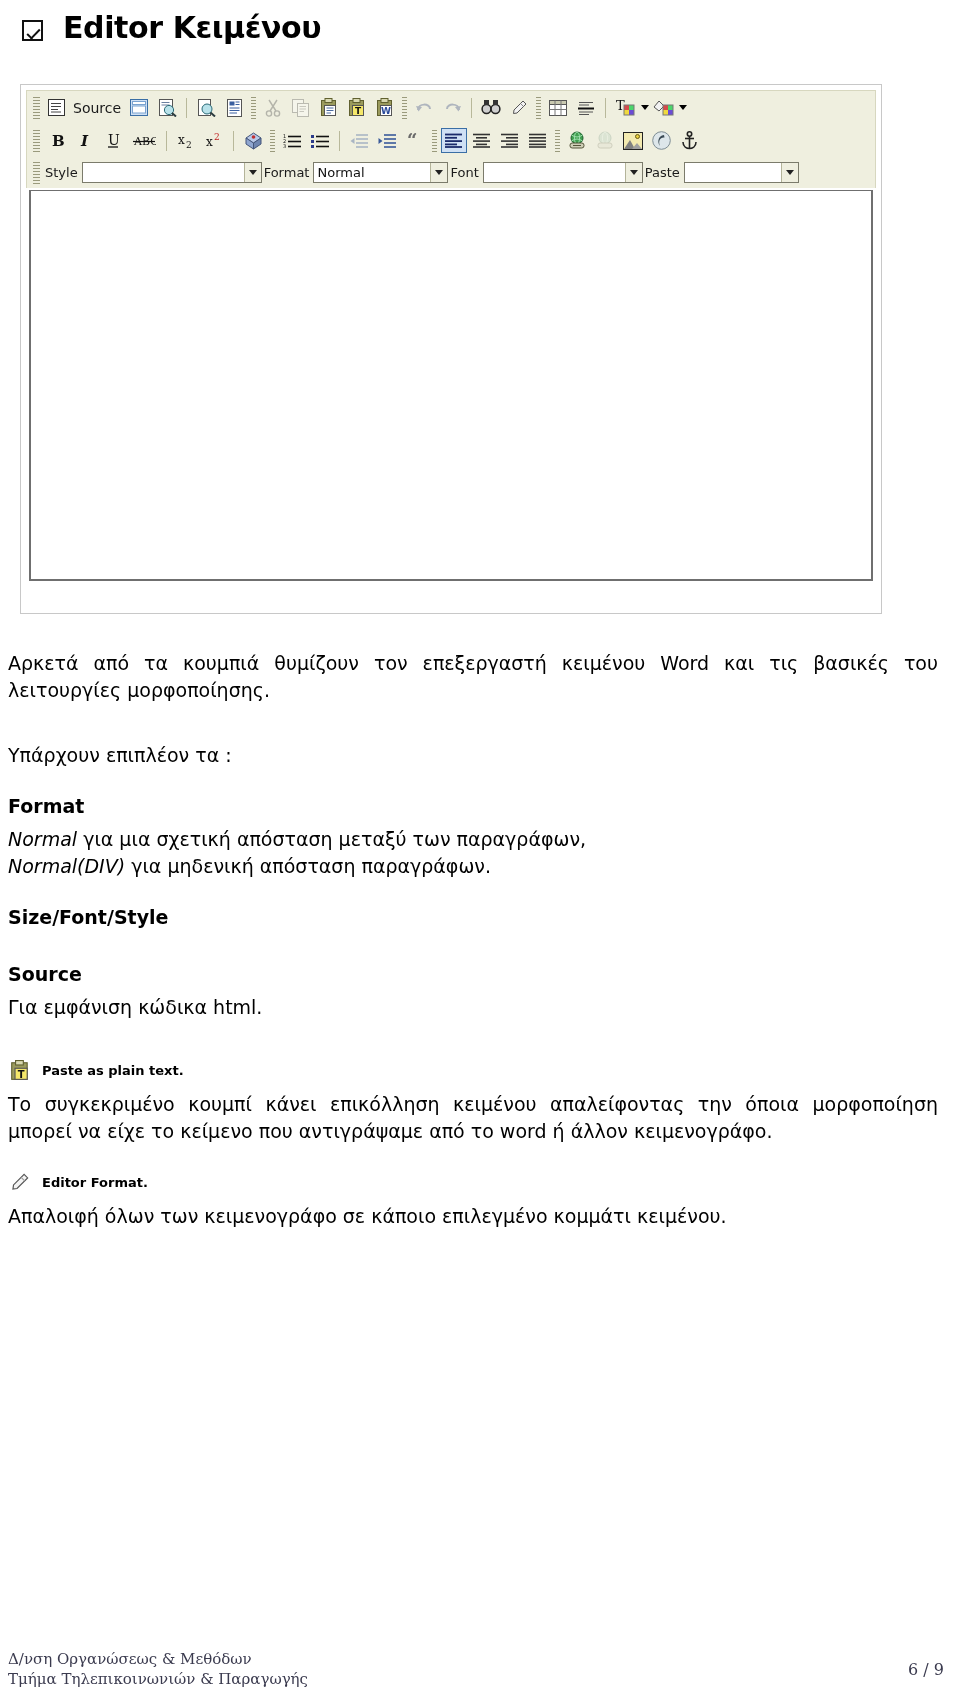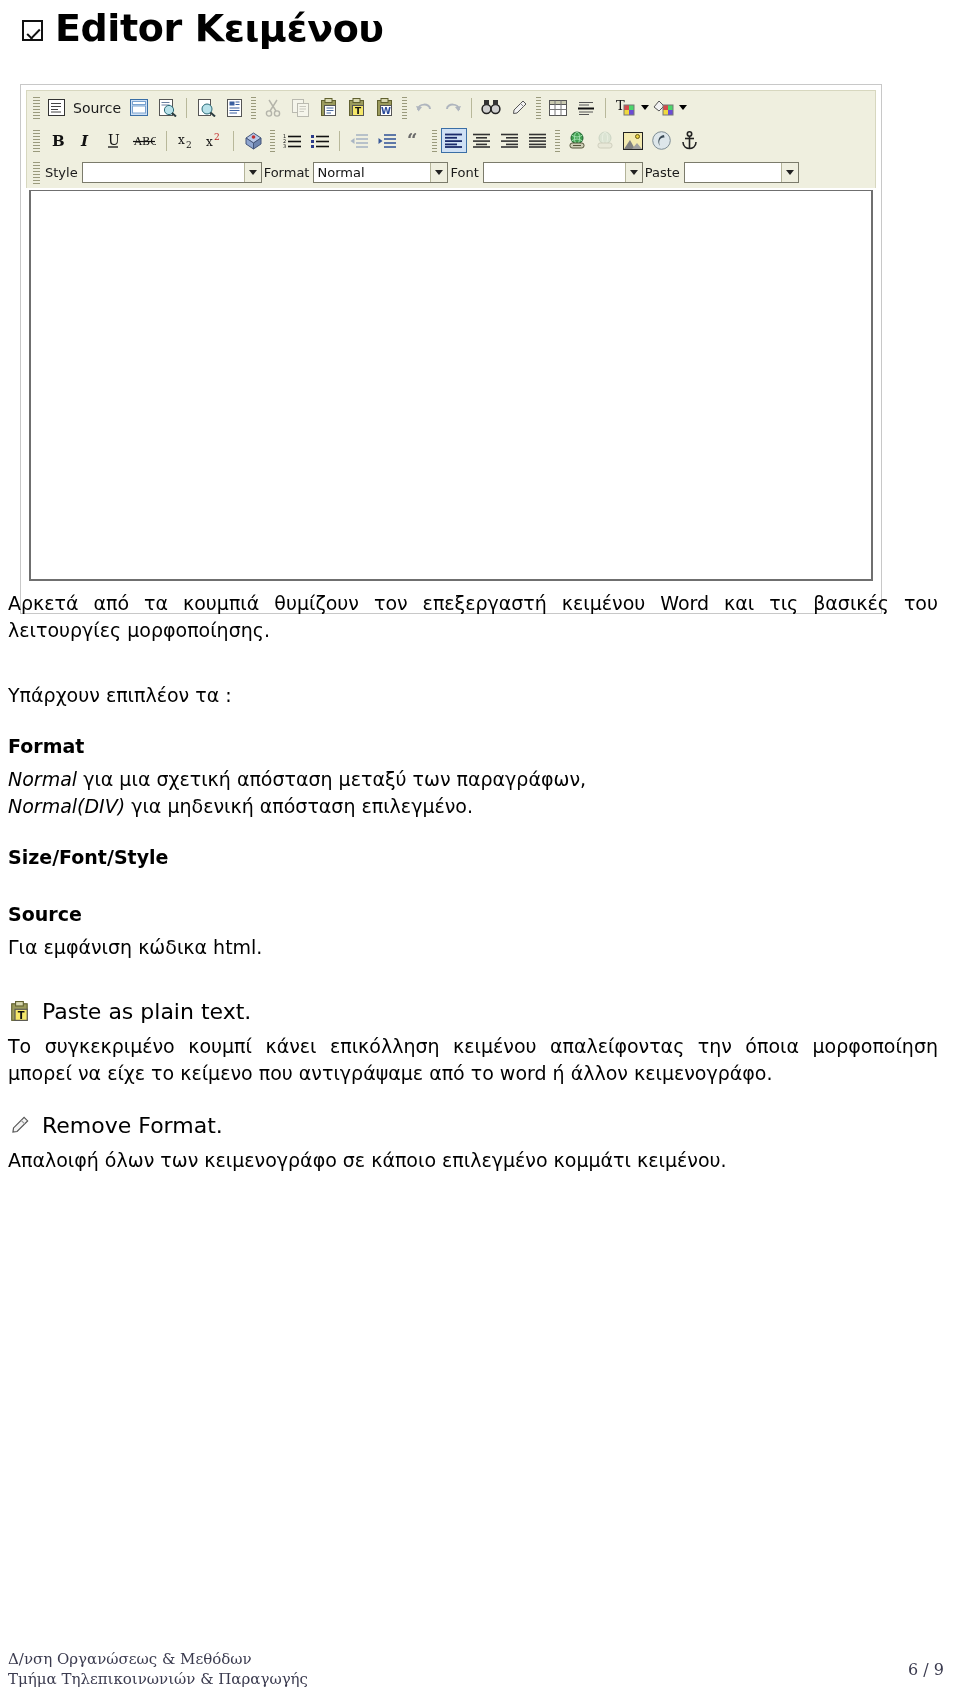--- a/index.html
+++ b/index.html
@@ -47,23 +47,23 @@
     position: absolute;
     left: 3px;
     top: 7px;
     width: 11px;
     height: 5px;
     border-left: 2.5px solid #111;
     border-bottom: 2.5px solid #111;
     transform: rotate(-46deg);
   }
   .doc-title h1 {
-    font-size: 38px;
+    font-size: 30px;
     font-weight: 700;
-    margin: 0;
+    margin: 8px;
     letter-spacing: -0.4px;
     line-height: 1;
     font-family: "DejaVu Sans", "Liberation Sans", sans-serif;
   }
 
   
   .editor-shot {
     position: absolute;
     left: 20px;
     top: 78px;
@@ -207,21 +207,21 @@
     border-top: 1px solid #6f6f6f;
     background: #ffffff;
     height: 388px;
     margin: 2px 3px 0 3px;
   }
 
   
   .content {
     position: absolute;
     left: 8px;
-    top: 584px;
+    top: 644px;
     width: 930px;
   }
   p, .lead {
     font-family: "DejaVu Sans", "Liberation Sans", sans-serif;
     font-size: 19px;
     line-height: 1.42;
     margin: 0;
     color: #000;
   }
   .justified {
@@ -239,22 +239,22 @@
     font-family: "DejaVu Sans", "Liberation Sans", sans-serif;
   }
   .ital { font-style: italic; }
 
   .icon-head {
     display: flex;
     align-items: center;
     gap: 11px;
   }
   .icon-head .lbl {
-    font-size: 22px;
-    font-weight: 400;
+    font-size: 13px;
+    font-weight: 700;
   }
   .icon-box {
     width: 23px;
     height: 23px;
     flex: 0 0 auto;
     display: flex;
     align-items: center;
     justify-content: center;
   }
 
@@ -696,21 +696,21 @@
     <div class="gap-lg"></div>
 
     <p>Υπάρχουν επιπλέον τα :</p>
 
     <div class="gap-md"></div>
 
     <div>
       <div class="h-sub">Format</div>
       <div class="gap-xs"></div>
       <p><span class="ital">Normal</span><span> για μια σχετική απόσταση μεταξύ των παραγράφων,</span></p>
-      <p><span class="ital">Normal(DIV)</span><span> για μηδενική απόσταση επιλεγμένο.</span></p>
+      <p><span class="ital">Normal(DIV)</span><span> για μηδενική απόσταση παραγράφων.</span></p>
     </div>
 
     <div class="gap-md"></div>
 
     <div>
       <div class="h-sub">Size/Font/Style</div>
       <div class="gap-xs"></div>
     </div>
 
     <div class="gap-md"></div>
@@ -742,21 +742,21 @@
     <div class="gap-md"></div>
 
     <div>
       <div class="icon-head">
         <span class="icon-box">
           <svg width="20" height="20" viewBox="0 0 17 17">
               <path d="M12 2 L15 5 L6 14 L2.5 14.5 L3 11 Z" fill="#f4f4f4" stroke="#555"></path>
               <line x1="9.5" y1="4.5" x2="12.5" y2="7.5" stroke="#999"></line>
             </svg>
         </span>
-        <span class="lbl">Remove Format.</span>
+        <span class="lbl">Editor Format.</span>
       </div>
       <div class="gap-xs"></div>
       <p>Απαλοιφή όλων των κειμενογράφο σε κάποιο επιλεγμένο κομμάτι κειμένου.</p>
     </div>
 
   </div>
 
   <div class="footer">
     <div class="left">
       <div>Δ/νση Οργανώσεως &amp; Μεθόδων</div>

